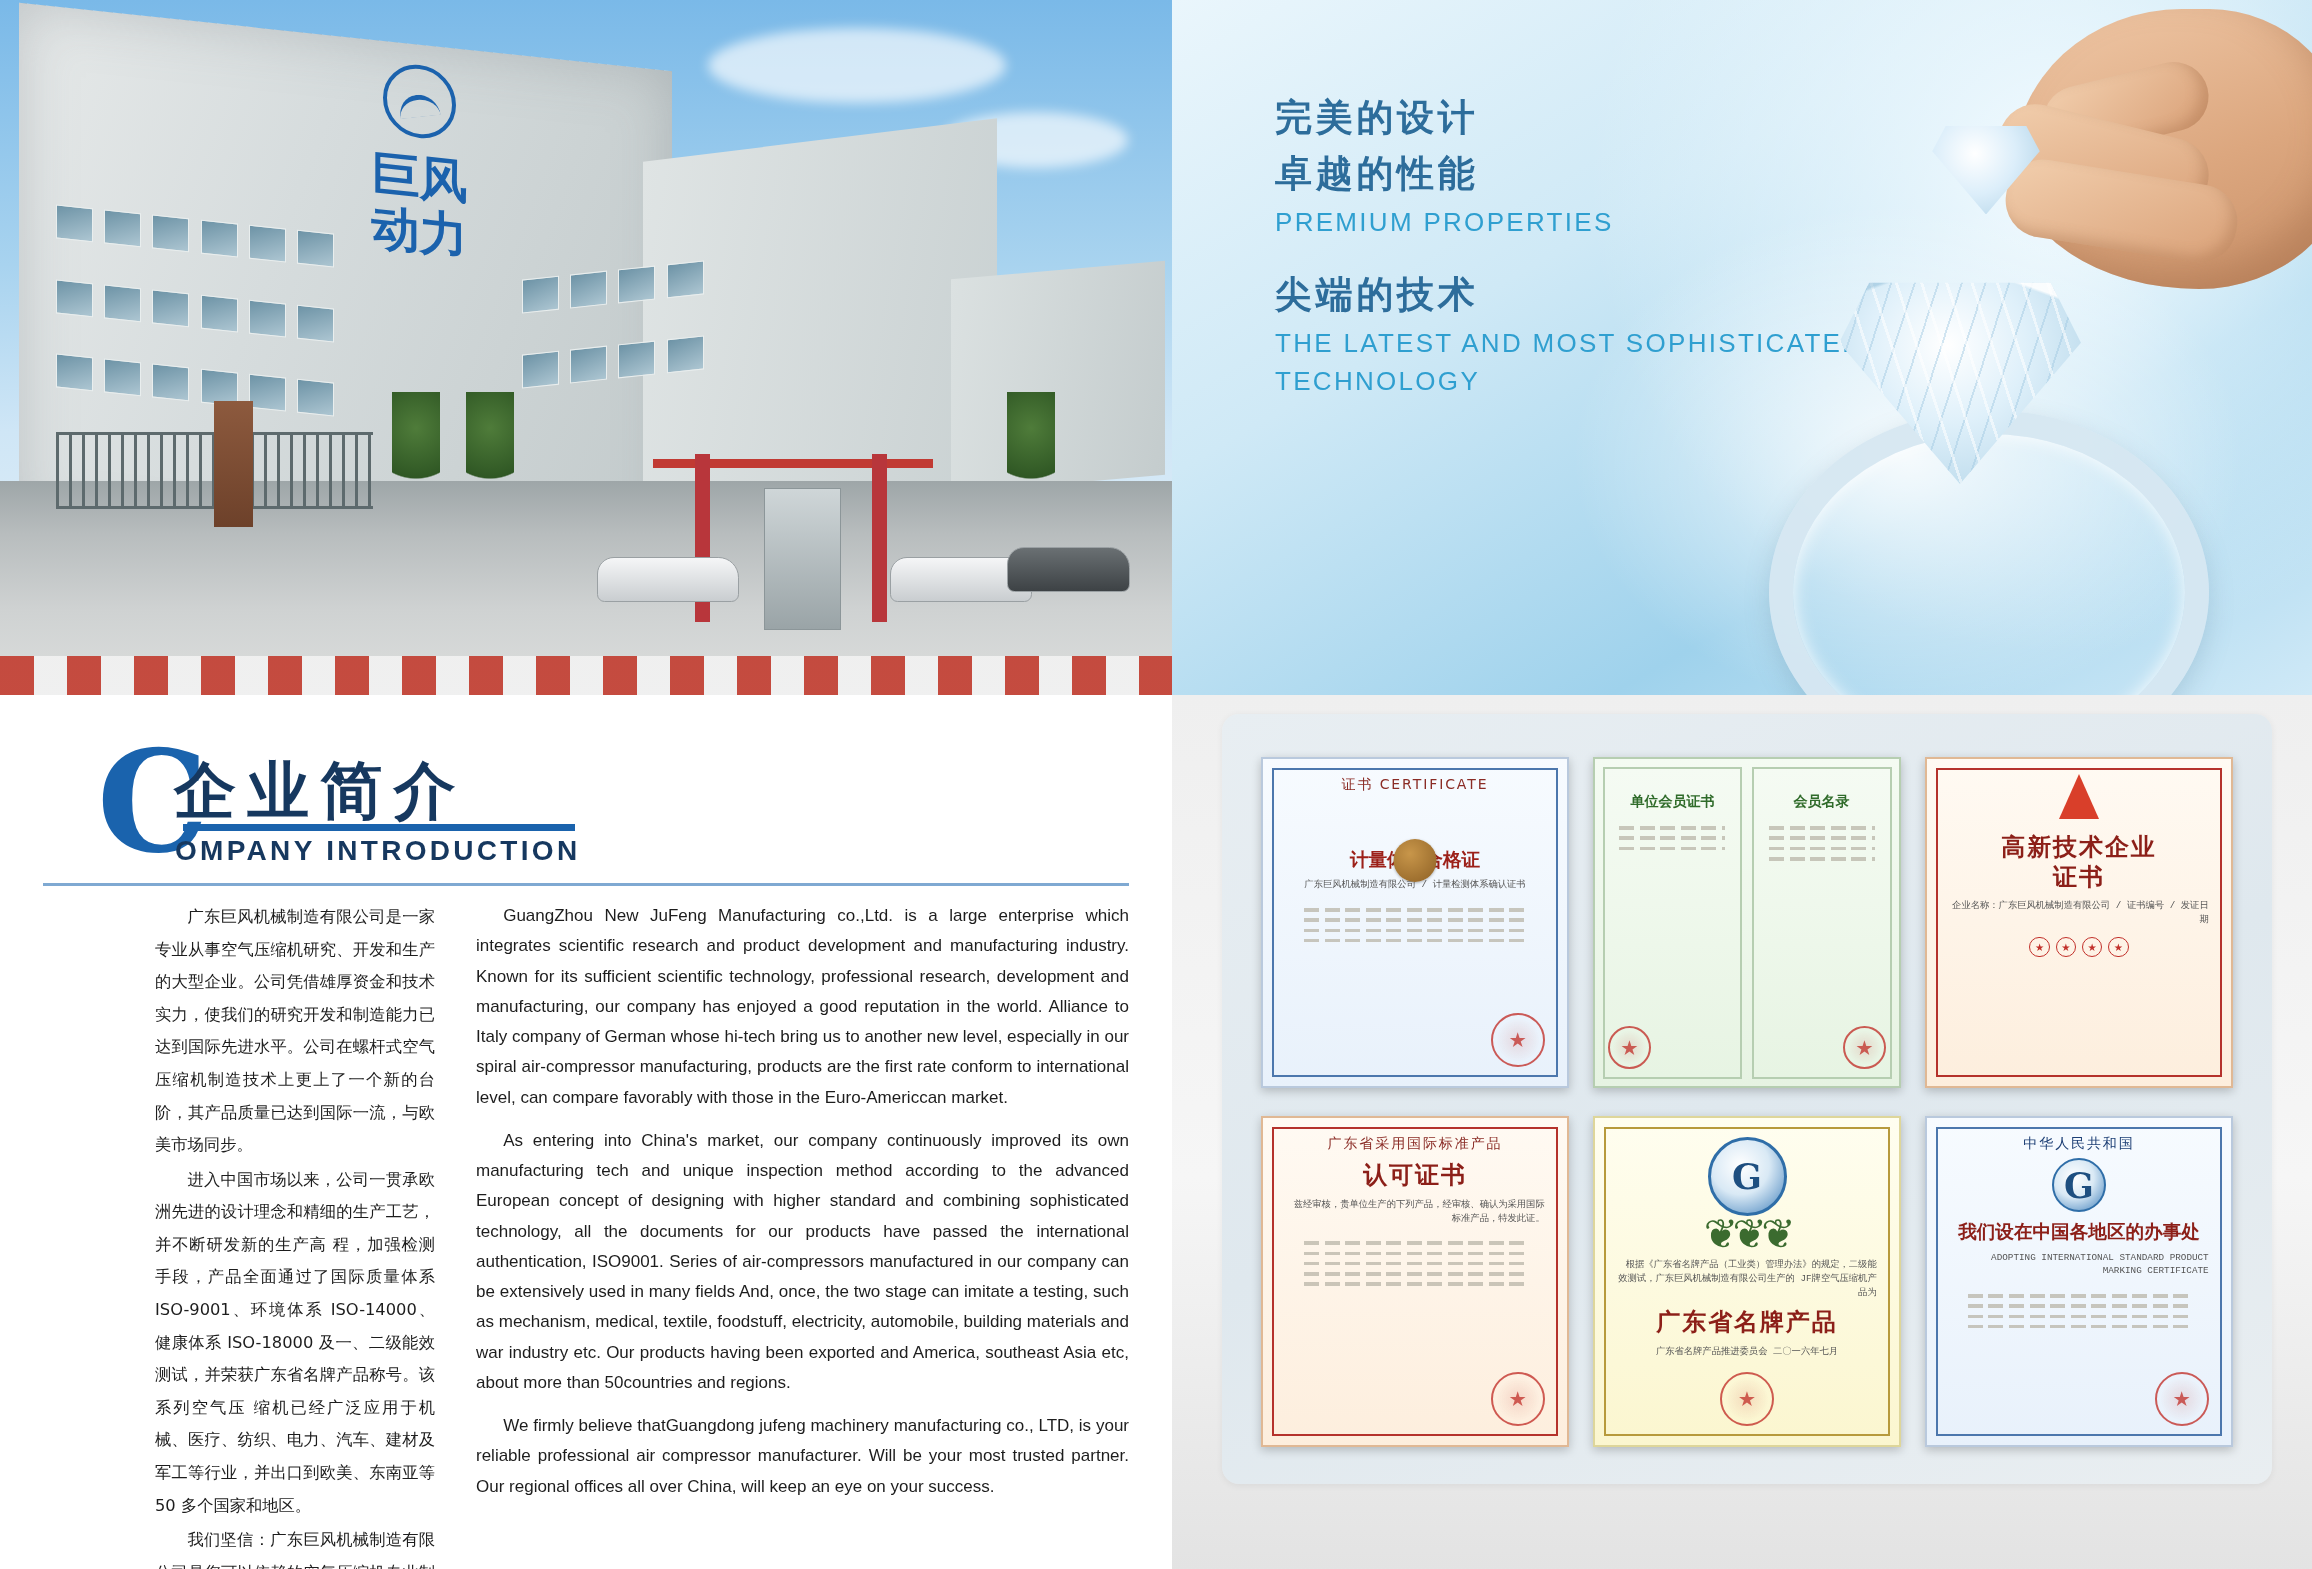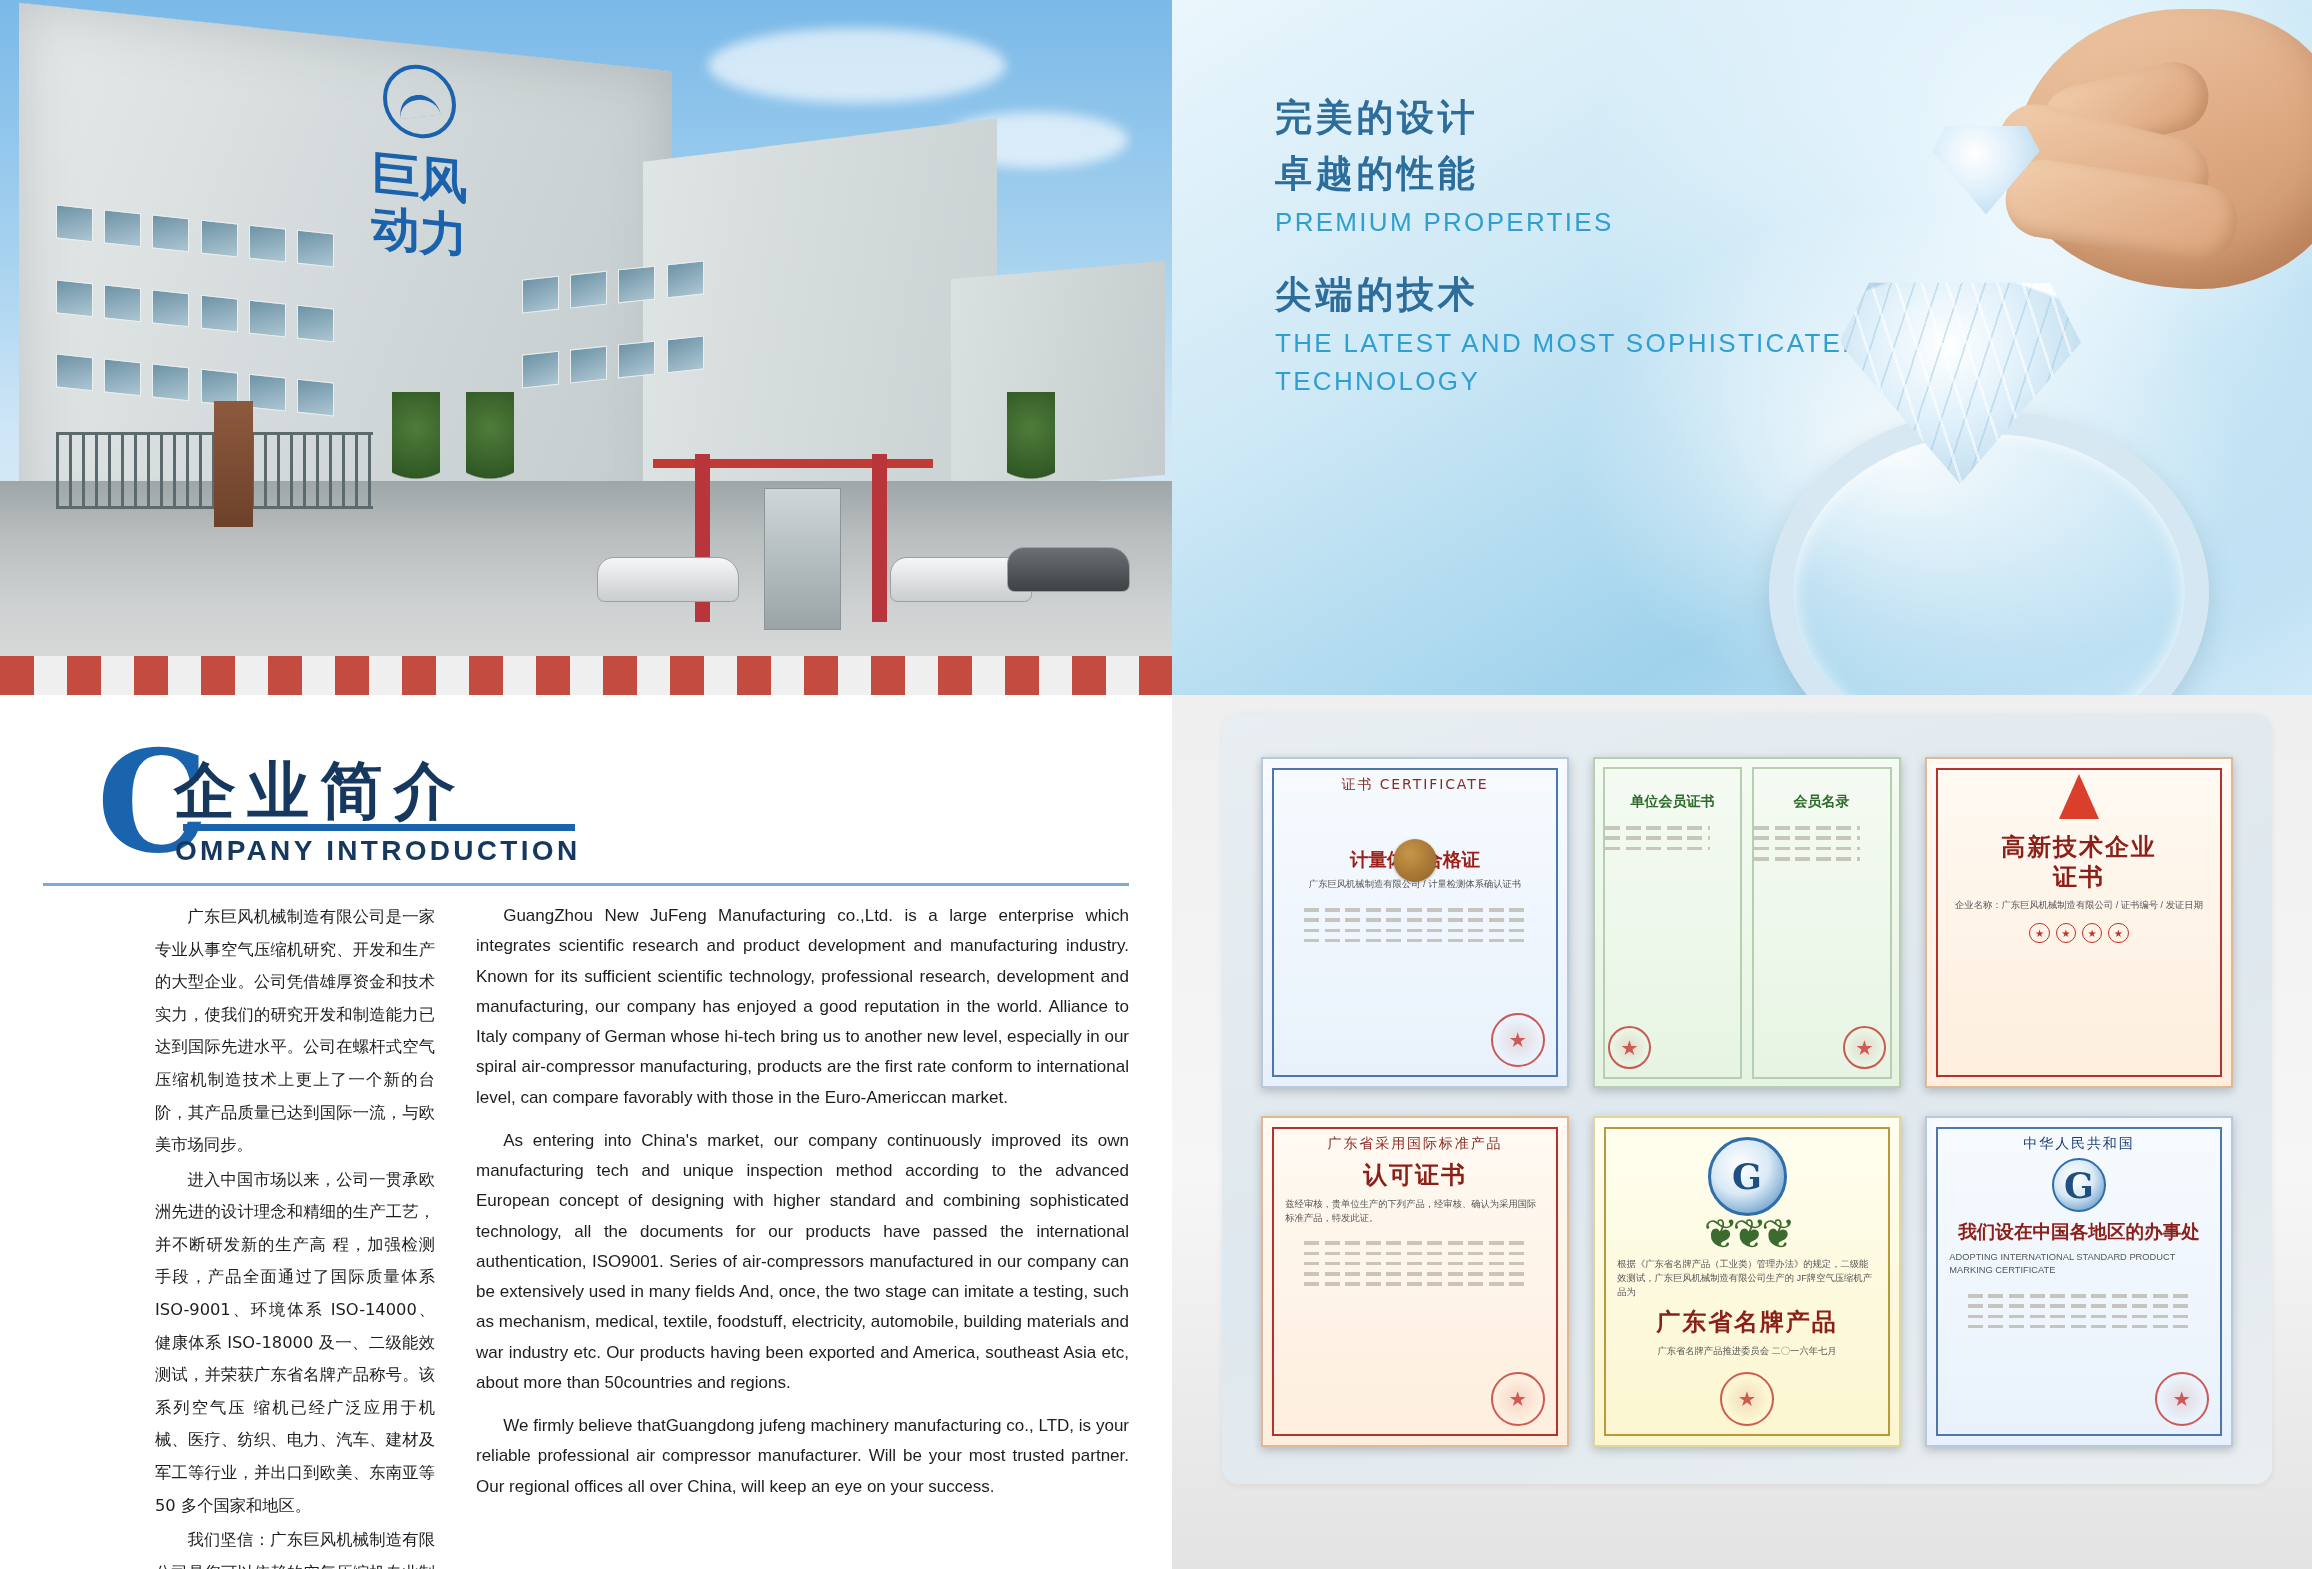--- a/index.html
+++ b/index.html
@@ -400,24 +400,24 @@
     font-family: "DejaVu Sans", sans-serif;
     font-weight: bold;
     text-align: center;
     line-height: 1.25;
     margin-top: 7.5px;
   }
   .cert-title.sm { font-size: 14px; color: #1d3f75; }
   .cert-title.md { font-size: 18.6px; color: #9c2019; }
   .cert-title.lg { font-size: 24px; color: #8c1f18; letter-spacing: 1.9px; }
   .cert-sub {
-    font-family: Liberation Sans, sans-serif;
+    font-family: Liberation Mono, monospace;
     font-size: 9.3px;
     color: #555;
-    text-align: left;
+    text-align: right;
     line-height: 1.5;
     margin-top: 7.5px;
     padding: 0 13px;
   }
   .cert-lines {
     width: 78%;
     margin-top: 9.3px;
   }
   .cert-lines i {
     display: block;
@@ -505,20 +505,21 @@
     grid-template-columns: 1fr 1fr;
     gap: 9.3px;
     width: 100%;
     height: 100%;
   }
   .two-up > div {
     border: 2.8px solid #b6ceb1;
     background: linear-gradient(#f5fbf3,#e7f4e3);
     display: flex;
     flex-direction: column;
+    align-items: center;
     justify-content: flex-start;
     padding-top: 17px;
     box-sizing: border-box;
   }
 </style>
 </head>
 <body>
 
 <div class="page">
 

